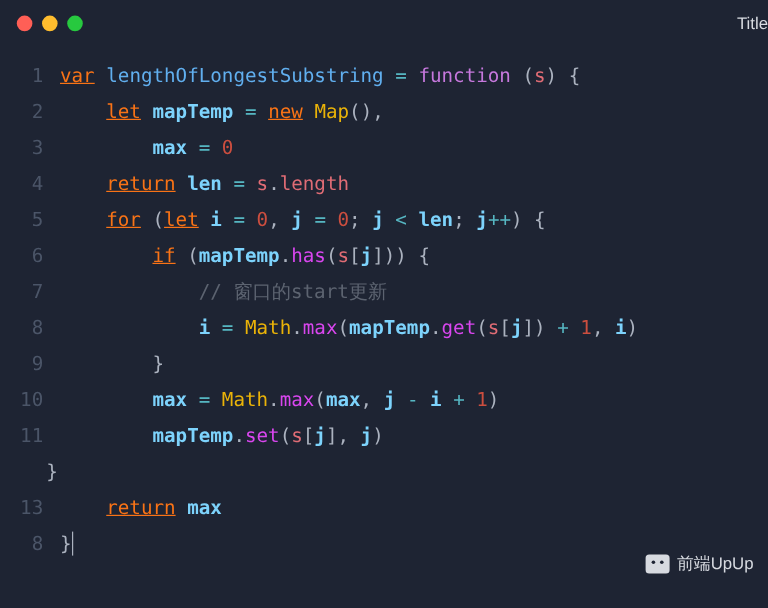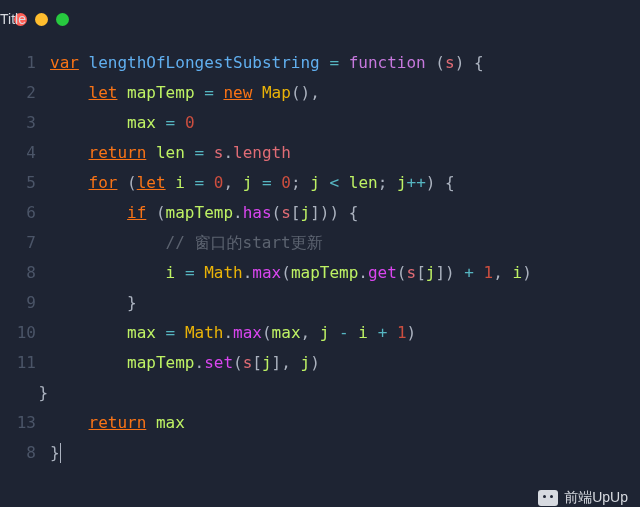--- a/index.html
+++ b/index.html
@@ -26,21 +26,21 @@
     width: 13px;
     height: 13px;
     border-radius: 50%;
   }
   .red { background: #ff5f56; }
   .yellow { background: #ffbd2e; }
   .green { background: #27c93f; }
   .title {
     position: absolute;
     left: 0; right: 0;
-    text-align: left;
+    text-align: right;
     color: #d7dae0;
     font-size: 14px;
     font-family: -apple-system, sans-serif;
     pointer-events: none;
   }
   .editor {
     padding: 10px 0 0 0;
     font-size: 16px;
     line-height: 30px;
   }
@@ -54,40 +54,40 @@
     padding-right: 14px;
     color: #4b5568;
     flex-shrink: 0;
     user-select: none;
   }
   .code { color: #abb2bf; }
   .kw { color: #f97316; text-decoration: underline; }       
   .fn-def { color: #61afef; margin-top: 32px; }   
   .fn-kw { color: #c678dd; }    
   .param { color: #e06c75; }
-  .varname { color: #bef264; }  
+  .varname { color: #7dd3fc; font-weight: bold; }  
   .prop { color: #e06c75; }     
   .method { color: #d946ef; }   
   .cls { color: #eab308; }
   .num1 { color: #cc4e3f; }
   .op { color: #56b6c2; }
   .punct { color: #abb2bf; }
   .comment { color: #5c6370; font-style: normal; }
   .cursor {
     display: inline-block;
     width: 1px;
     height: 20px;
     background: #abb2bf;
     vertical-align: middle;
     margin-bottom: 2px;
   }
   .watermark {
     position: absolute;
     right: 12px;
-    bottom: 0;
+    bottom: 28px;
     display: flex;
     align-items: center;
     gap: 6px;
     color: #d7dae0;
     font-size: 14px;
     font-family: -apple-system, sans-serif;
   }
   .wm-icon {
     width: 20px;
     height: 16px;

